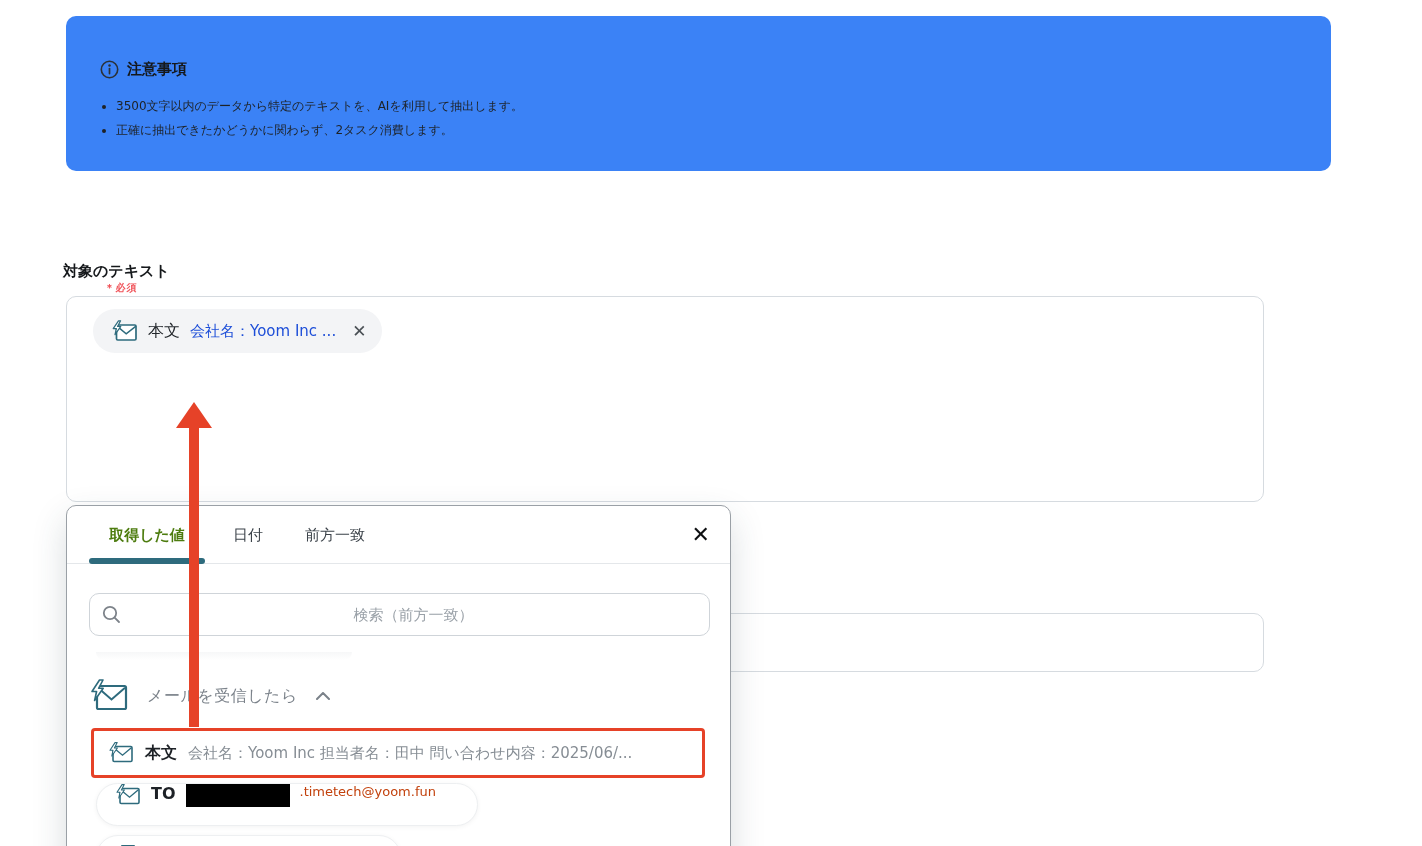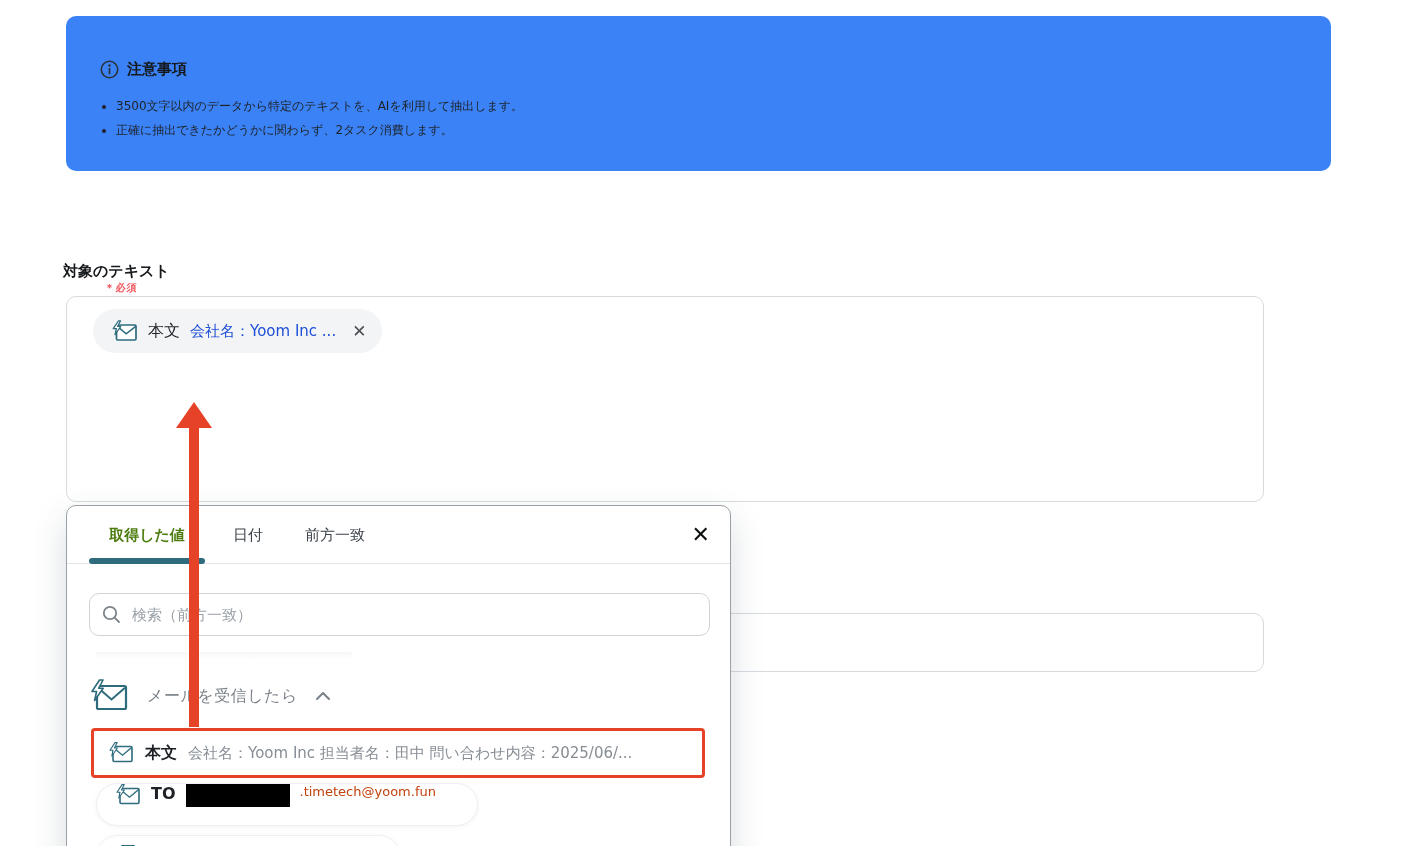--- a/index.html
+++ b/index.html
@@ -48,21 +48,21 @@
   .tab.active { font-weight:bold; color:#4d7c0f; }
   .tab-underline { position:absolute; left:22px; top:52px; width:116px; height:6px;
                    background:#2e6b7d; border-radius:4px; }
   .popup-close { position:absolute; right:20px; top:15px; font-size:22px; color:#0d0f11;
                  line-height:28px; cursor:pointer; }
 
   .search { position:absolute; left:22px; top:87px; width:621px; height:43px;
             border:1px solid #cfd4d9; border-radius:10px; display:flex; align-items:center;
             gap:9px; padding:0 12px; background:#fff; }
   .search input { border:none; outline:none; flex:1; font-size:15px; color:#000000;
-                  font-family:inherit; background:transparent; }
+                  font-family:inherit; background:transparent;text-align:center; }
   .search input::placeholder { color:#9aa1a8; }
 
   .remnant { position:absolute; left:29px; top:146px; width:256px; height:8px;
              background:linear-gradient(#f3f4f5,#ffffff); border-radius:0 0 8px 8px; opacity:.7; }
 
   .group-row { position:absolute; left:22px; top:170px; height:40px; display:flex;
                align-items:center; gap:18px; cursor:pointer; }
   .group-label { font-size:16px; color:#7b828a; letter-spacing:0.5px; }
 
   .highlight-box { position:absolute; left:24px; top:222px; width:614px; height:50px;

